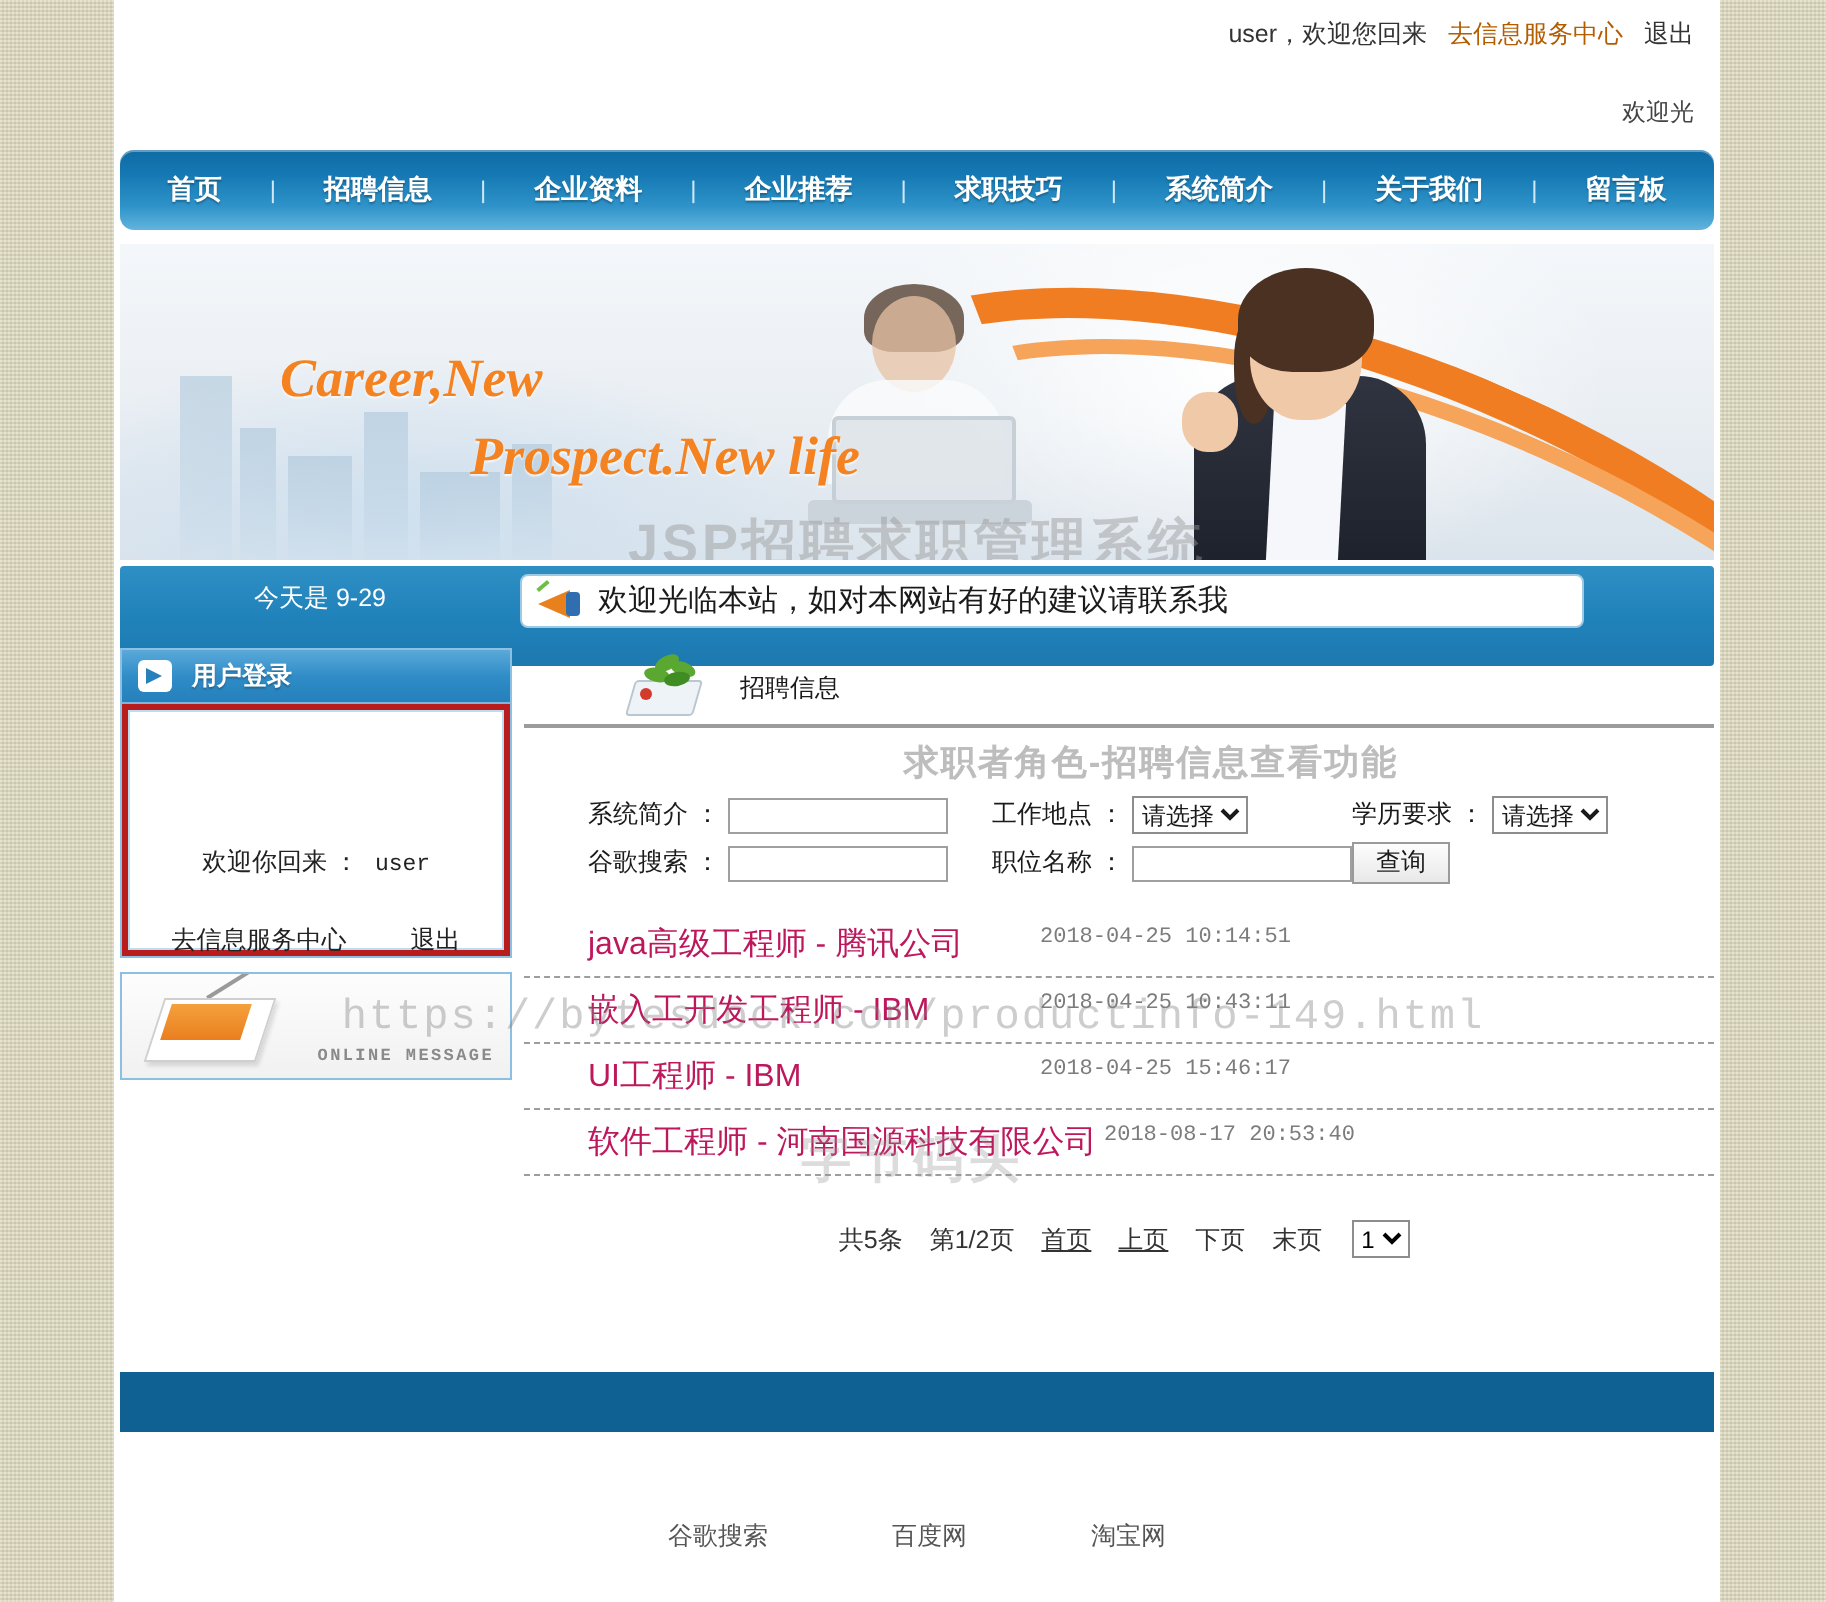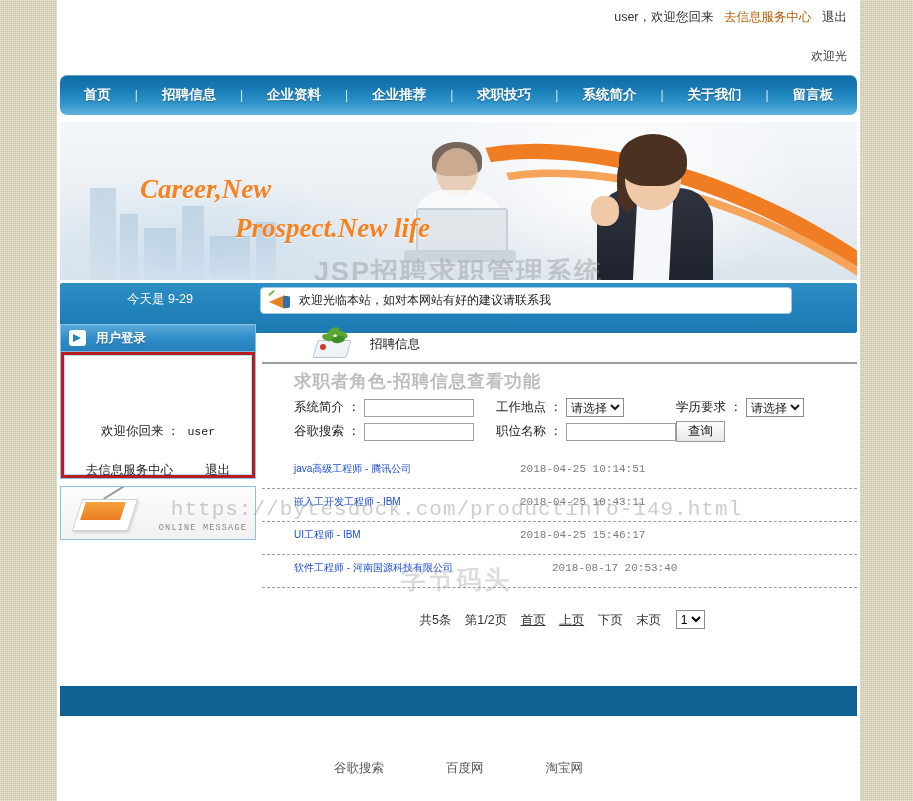--- a/index.html
+++ b/index.html
@@ -312,21 +312,21 @@
     border-radius: 2px;
   }
   .megaphone .ray {
     position: absolute;
     left: 1px; top: 0px;
     width: 7px; height: 2px;
     background: #6cbe45;
     transform: rotate(-40deg);
   }
   #notice-text {
-    font-size: 12px;
+    font-size: 15px;
     color: #1a1a1a;
     white-space: nowrap;
   }
 
   
   #sidebar {
     position: absolute;
     left: 3px;
     top: 324px;
     width: 196px;
@@ -401,20 +401,21 @@
     font-size: 12.5px;
     text-decoration: none;
   }
   #message-box {
     margin-top: 7px;
     height: 52px;
     border: 1px solid #8cc0e2;
     background: linear-gradient(to bottom, #fdfdfd, #f1f1f1);
     position: relative;
     overflow: hidden;
+    font-weight: bold;
   }
   .msg-pad {
     position: absolute;
     left: 16px; top: 12px;
     width: 54px; height: 30px;
     background: #ffffff;
     border: 1px solid #cfcfcf;
     transform: skewX(-18deg);
     box-shadow: 2px 2px 2px rgba(0,0,0,0.12);
   }
@@ -491,20 +492,21 @@
     white-space: nowrap;
   }
 
   #page-heading {
     margin: 5px 0 0 32px;
     font-size: 17.5px;
     font-weight: bold;
     color: #bdbdbd;
     letter-spacing: 1px;
     white-space: nowrap;
+    text-align: center;
   }
 
   
   #search-form {
     margin: 3px 0 0 32px;
     border-collapse: collapse;
   }
   #search-form td {
     padding: 2px 0;
     font-size: 12.5px;
@@ -551,22 +553,22 @@
   #job-list li {
     height: 24px;
     border-bottom: 1px dashed #9d9d9d;
     position: relative;
     padding-top: 8px;
   }
   .job-title {
     position: absolute;
     left: 32px;
     top: 6px;
-    font-size: 10px;
-    color: #1d4ed8;
+    font-size: 16px;
+    color: #be185d;
     white-space: nowrap;
   }
   .job-date {
     position: absolute;
     left: 258px;
     top: 7px;
     font-family: "Liberation Mono", "DejaVu Sans Mono", monospace;
     font-size: 11px;
     color: #7c7c7c;
     white-space: nowrap;

